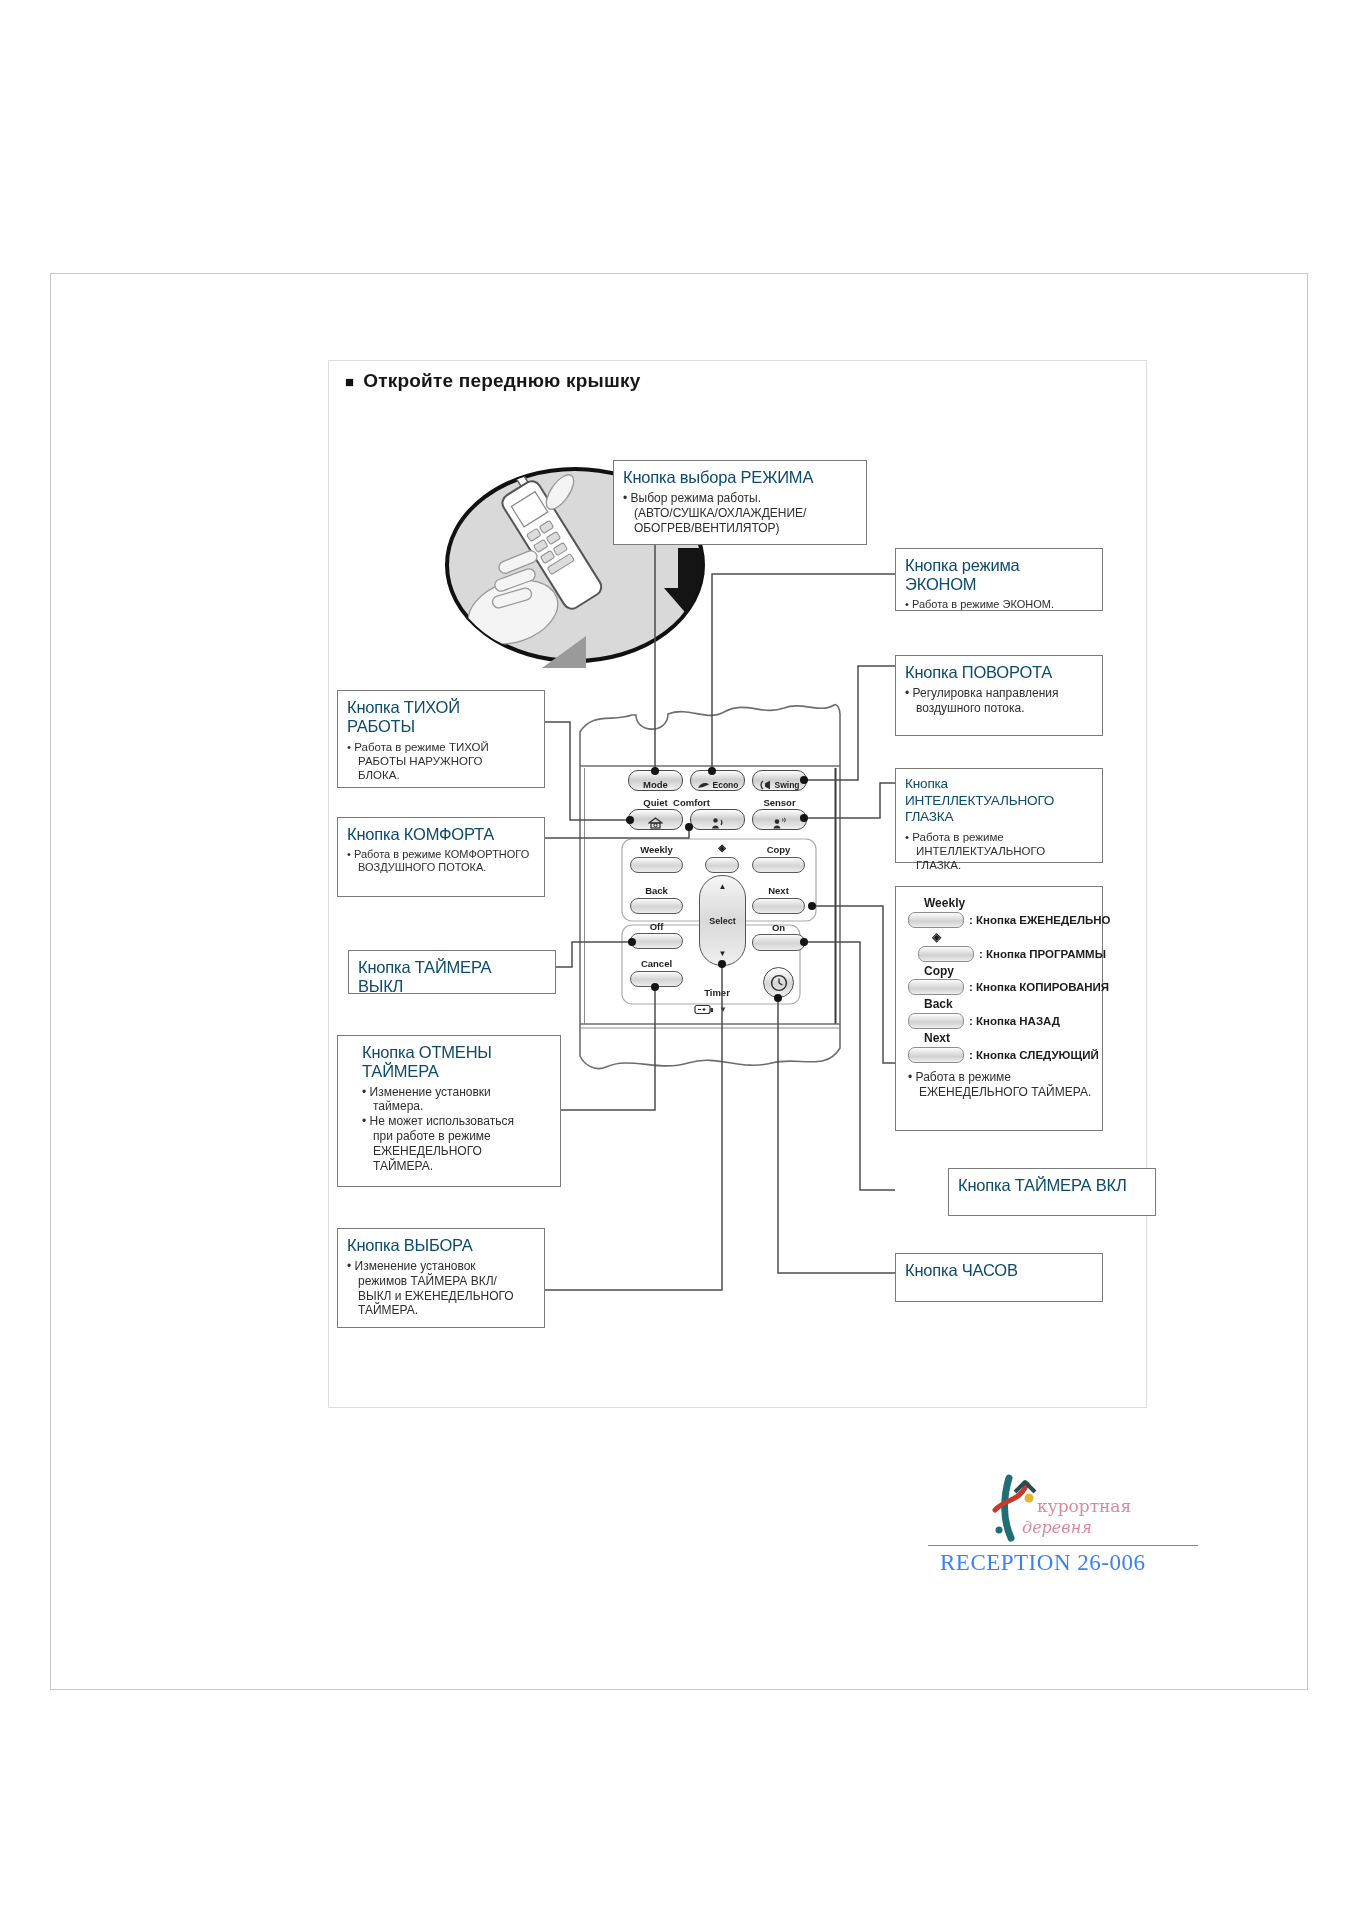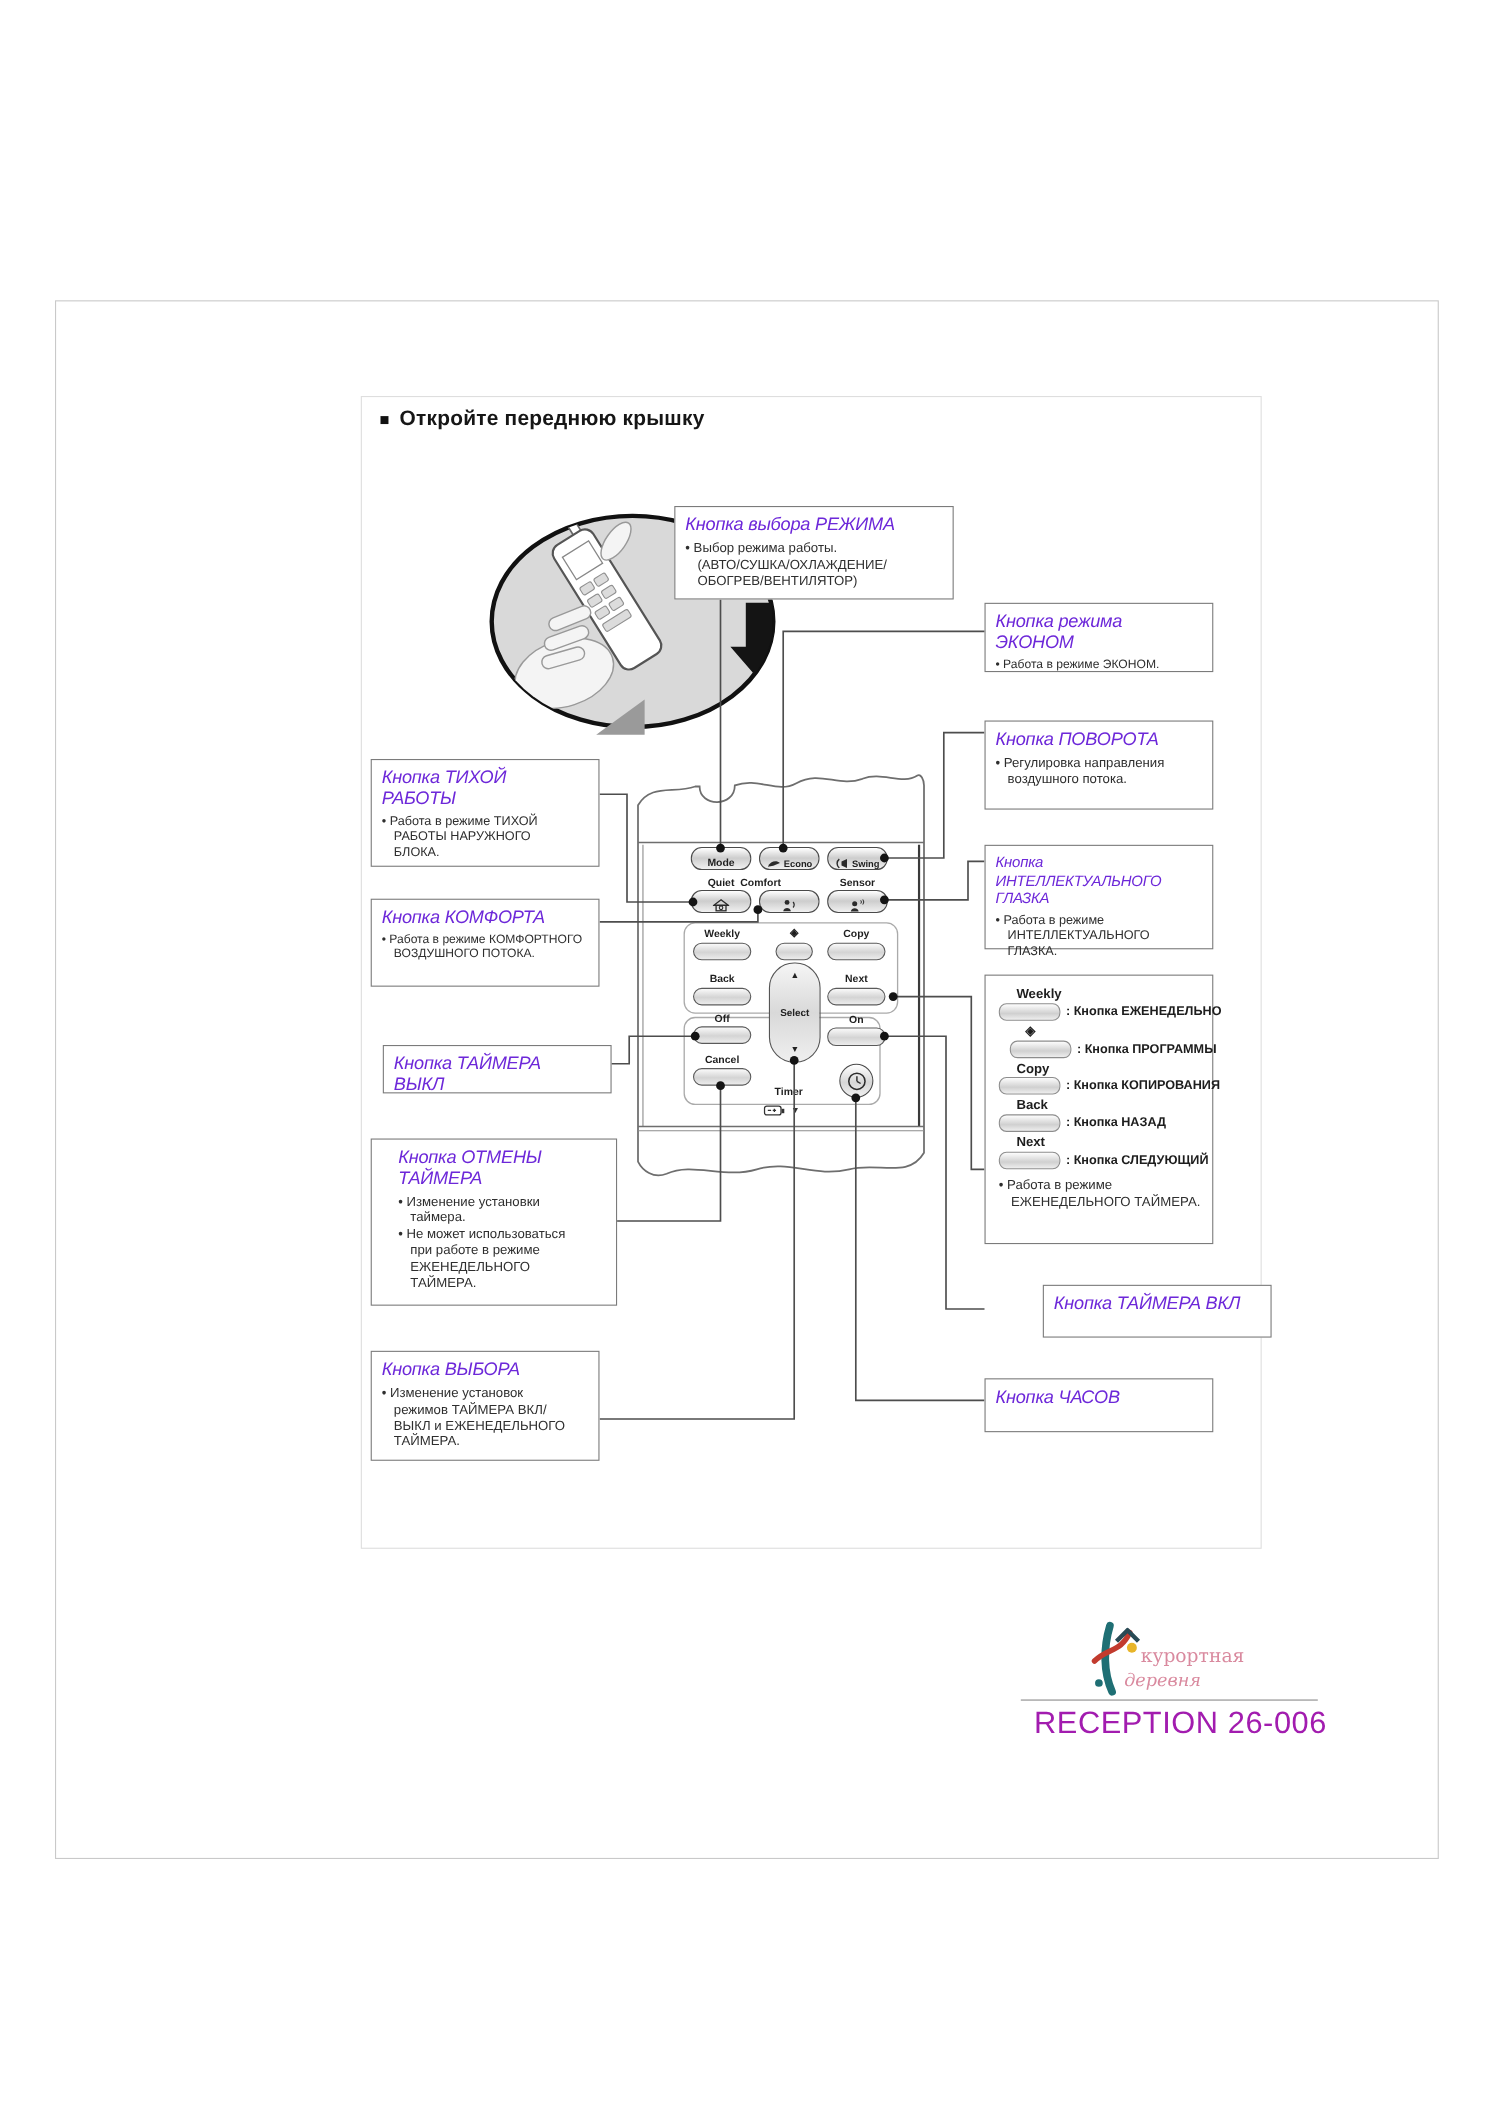--- a/index.html
+++ b/index.html
@@ -6,21 +6,21 @@
   .canvas{position:relative;width:1358px;height:1920px;background:#fff;overflow:hidden;
           font-family:"Liberation Sans",sans-serif;color:#222;}
   .page-border{position:absolute;left:50px;top:273px;width:1256px;height:1415px;border:1px solid #c9c9c9;z-index:0;}
   .figure-border{position:absolute;left:328px;top:360px;width:817px;height:1046px;border:1px solid #dedede;z-index:0;}
   .sec-title{position:absolute;left:345px;top:370px;font-size:19px;font-weight:600;color:#161616;
              display:flex;align-items:center;gap:9px;z-index:2;letter-spacing:0.2px;}
   .sec-square{font-size:15px;line-height:1;color:#111;}
   
   .co-box{position:absolute;background:#fff;border:1px solid #7b7b7b;box-sizing:border-box;
           padding:7px 9px;z-index:4;}
-  .co-title{font-size:16.5px;line-height:1.14;color:#6d28d9;letter-spacing:-0.2px;font-style:italic;}
+  .co-title{font-size:16.5px;line-height:1.14;color:#0c4a6e;letter-spacing:-0.2px;}
   .co-title.small{font-size:13.6px;line-height:1.22;}
   .co-body{margin-top:4px;font-size:12px;line-height:1.24;color:#2e2e2e;}
   .co-body.tiny{font-size:11px;}
   .ln{white-space:nowrap;}
   .ln.cont{padding-left:11px;}
   
   .lgd-label{font-weight:bold;font-size:12px;margin-left:16px;color:#1d1d1d;line-height:1.15;}
   .lgd-line{display:flex;align-items:center;gap:5px;margin:1px 0 3px 0;}
   .lgd-pill{width:54px;height:14px;border:1px solid #8d8d8d;border-radius:7px;flex:0 0 auto;
             background:linear-gradient(180deg,#fdfdfd,#d0d0d0 60%,#eeeeee);}
@@ -45,22 +45,22 @@
         background:linear-gradient(180deg,#fff,#d6d6d6 55%,#f0f0f0);
         display:flex;align-items:center;justify-content:center;}
   .timer-extra{position:absolute;left:694px;top:1004px;width:60px;display:flex;align-items:center;gap:5px;z-index:2;
         color:#333;font-size:8px;}
   
   .brand-text1{position:absolute;left:1037px;top:1496px;font-family:"DejaVu Serif",serif;
         font-size:17px;color:#d9899e;z-index:2;}
   .brand-text2{position:absolute;left:1022px;top:1518px;font-family:"DejaVu Serif",serif;font-style:italic;
         font-size:16px;color:#d9899e;z-index:2;}
   .footer-rule{position:absolute;left:928px;top:1545px;width:270px;height:1px;background:#8a8a8a;z-index:2;}
-  .footer-code{position:absolute;left:940px;top:1550px;font-family:Liberation Sans, sans-serif;
-        font-size:28px;color:#a21caf;letter-spacing:0.5px;z-index:2;}
+  .footer-code{position:absolute;left:940px;top:1550px;font-family:Liberation Serif, serif;
+        font-size:23px;color:#3b82f6;letter-spacing:0.5px;z-index:2;}
   svg{display:block;}
 </style>
 </head>
 <body>
 
 <div class="canvas">
   <div class="page-border"></div>
   <div class="figure-border"></div>
 
   <div class="sec-title">

